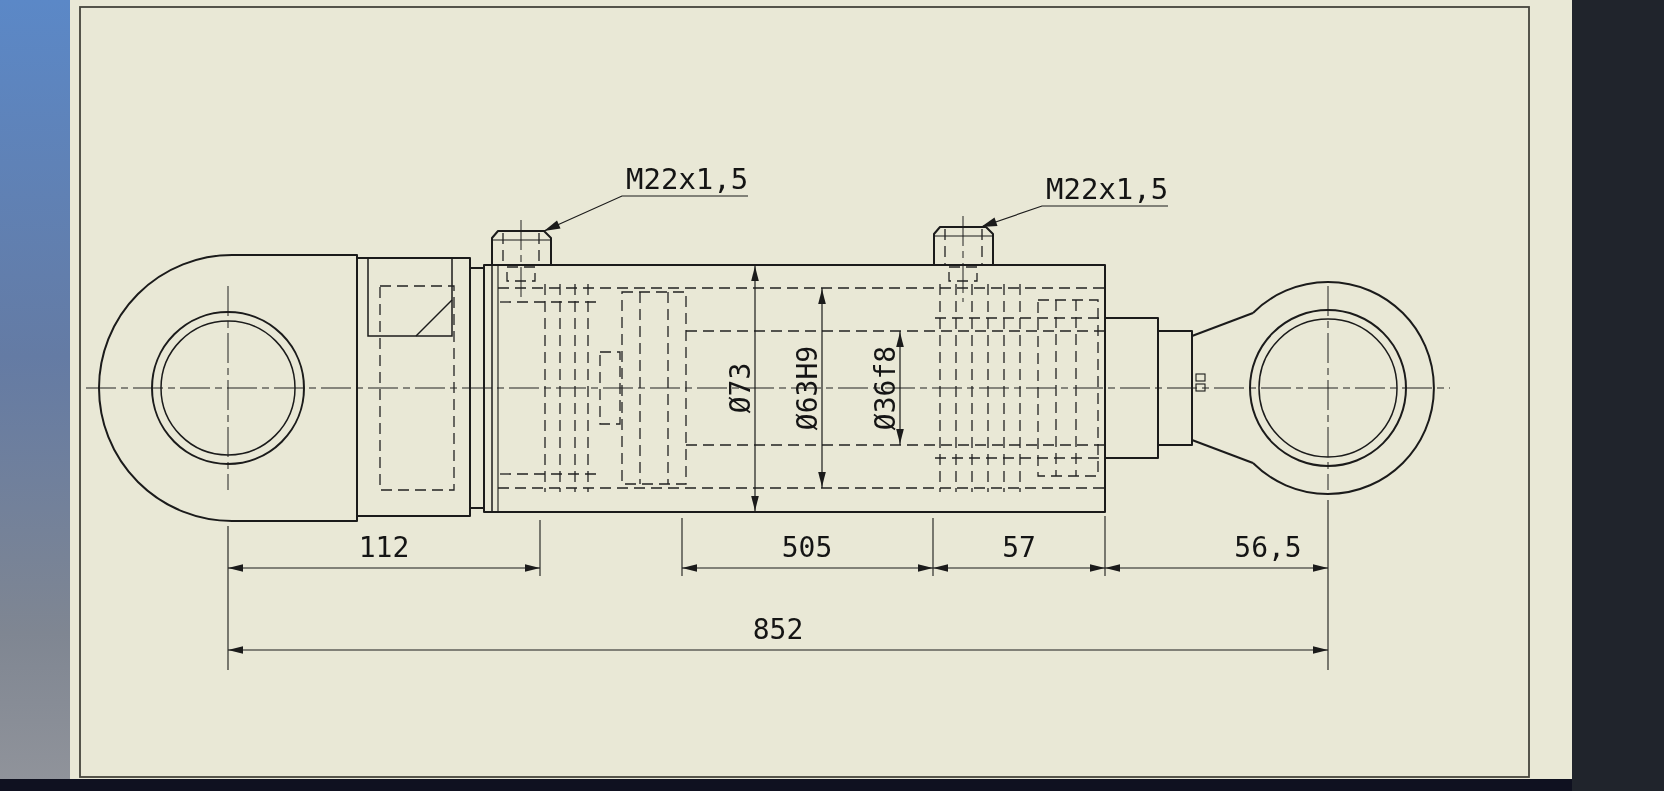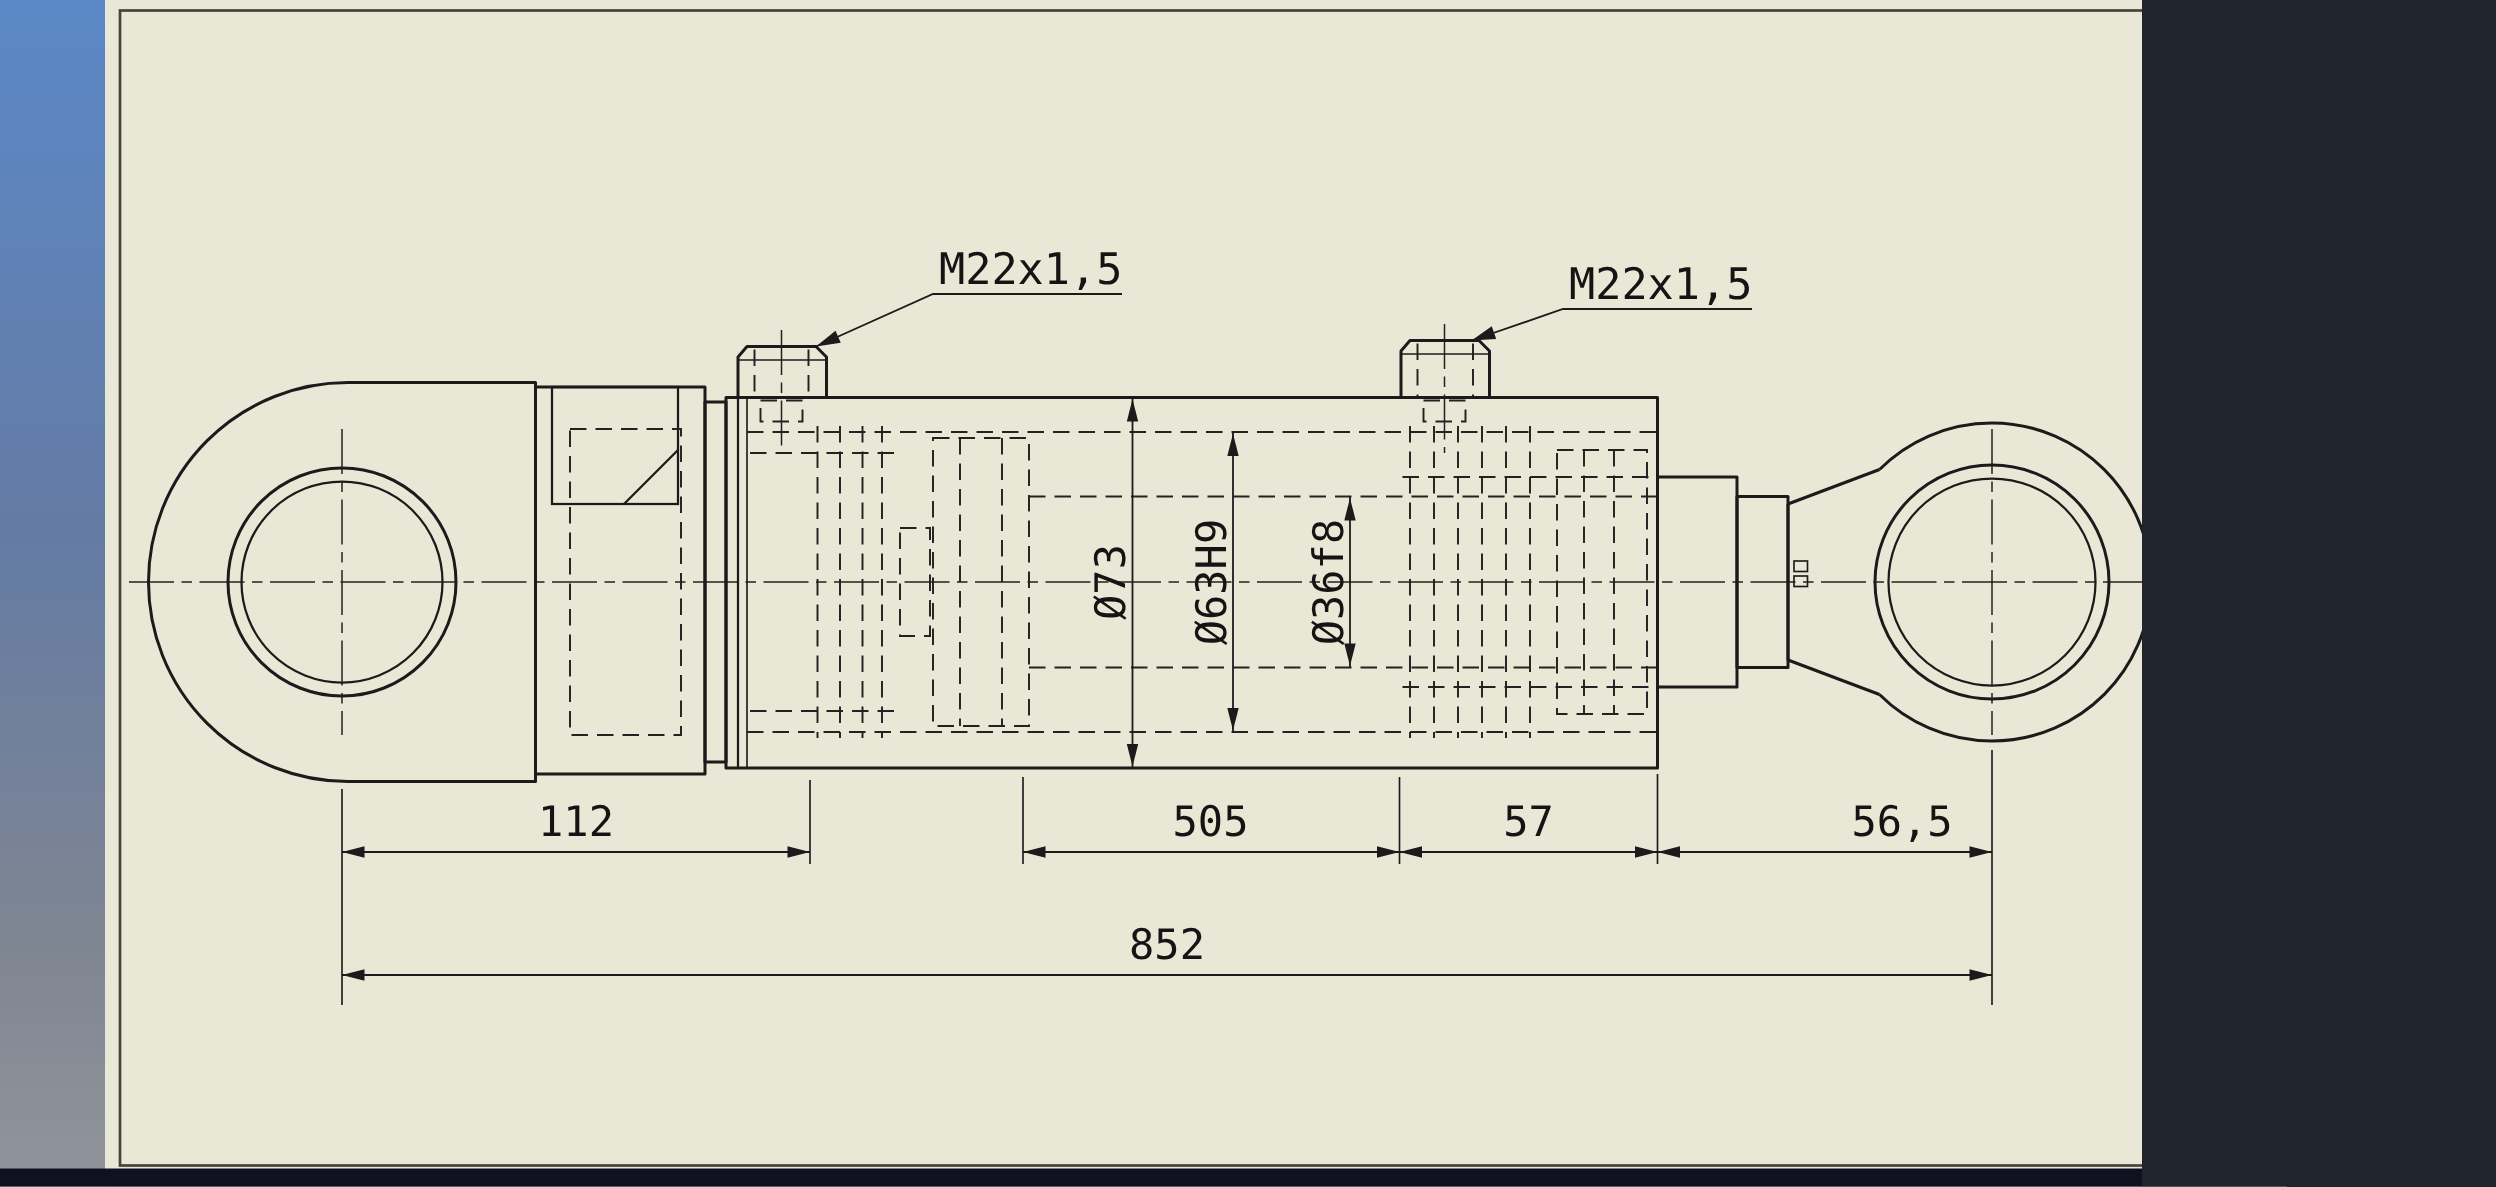--- a/index.html
+++ b/index.html
@@ -1,16 +1,16 @@
 <!DOCTYPE html>
 <html><head>
 <meta charset="utf-8">
 <style>
   html,body{margin:0;padding:0;background:#20242c;}
-  .stage{position:relative;width:1428px;height:791px;overflow:hidden;
+  .stage{position:relative;width:1572px;height:791px;overflow:hidden;
          font-family:"DejaVu Sans Mono","Liberation Mono",monospace;}
   svg{position:absolute;left:0;top:0;display:block;}
   .outline{fill:none;stroke:#1b1b1b;stroke-width:2;stroke-linejoin:round;}
   .med{fill:none;stroke:#1b1b1b;stroke-width:1.5;}
   .thin{fill:none;stroke:#1b1b1b;stroke-width:1.1;}
   .hidden-ln{fill:none;stroke:#222;stroke-width:1.3;stroke-dasharray:11 6;}
   .center-ln{fill:none;stroke:#222;stroke-width:1;stroke-dasharray:30 5 7 5;}
   .dim-ln{fill:none;stroke:#1b1b1b;stroke-width:1.2;}
   .arrow{fill:#1b1b1b;stroke:none;}
   .dim-text{font-size:28px;fill:#141414;}

